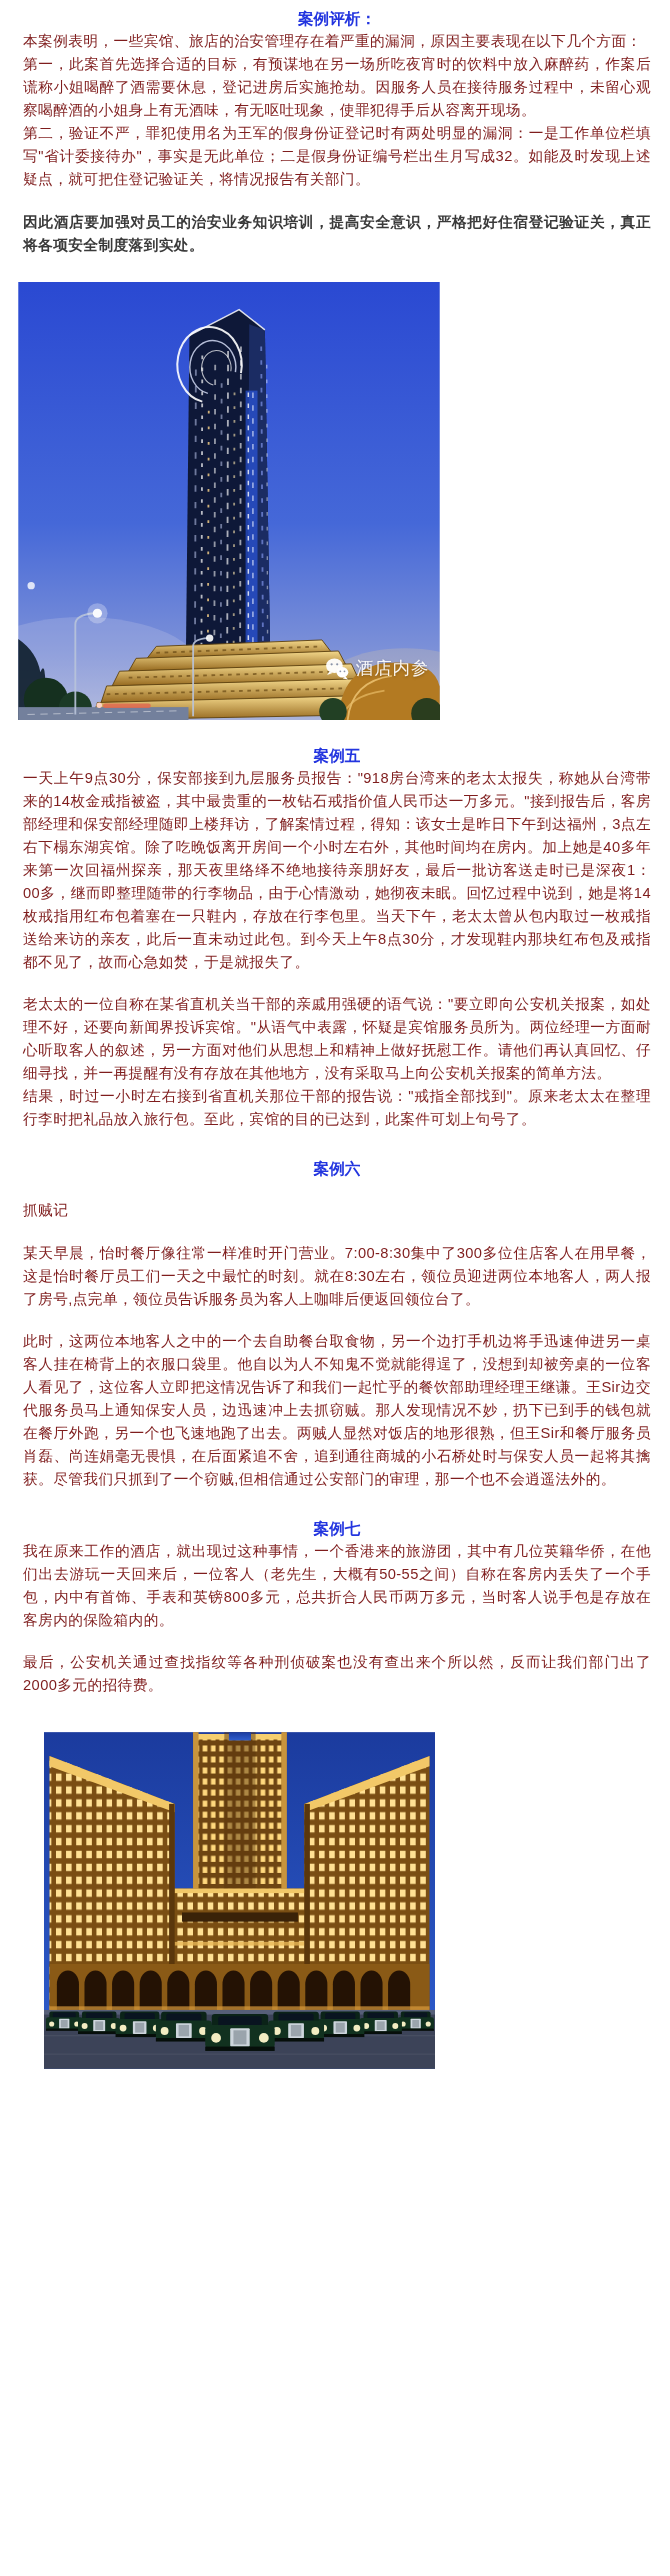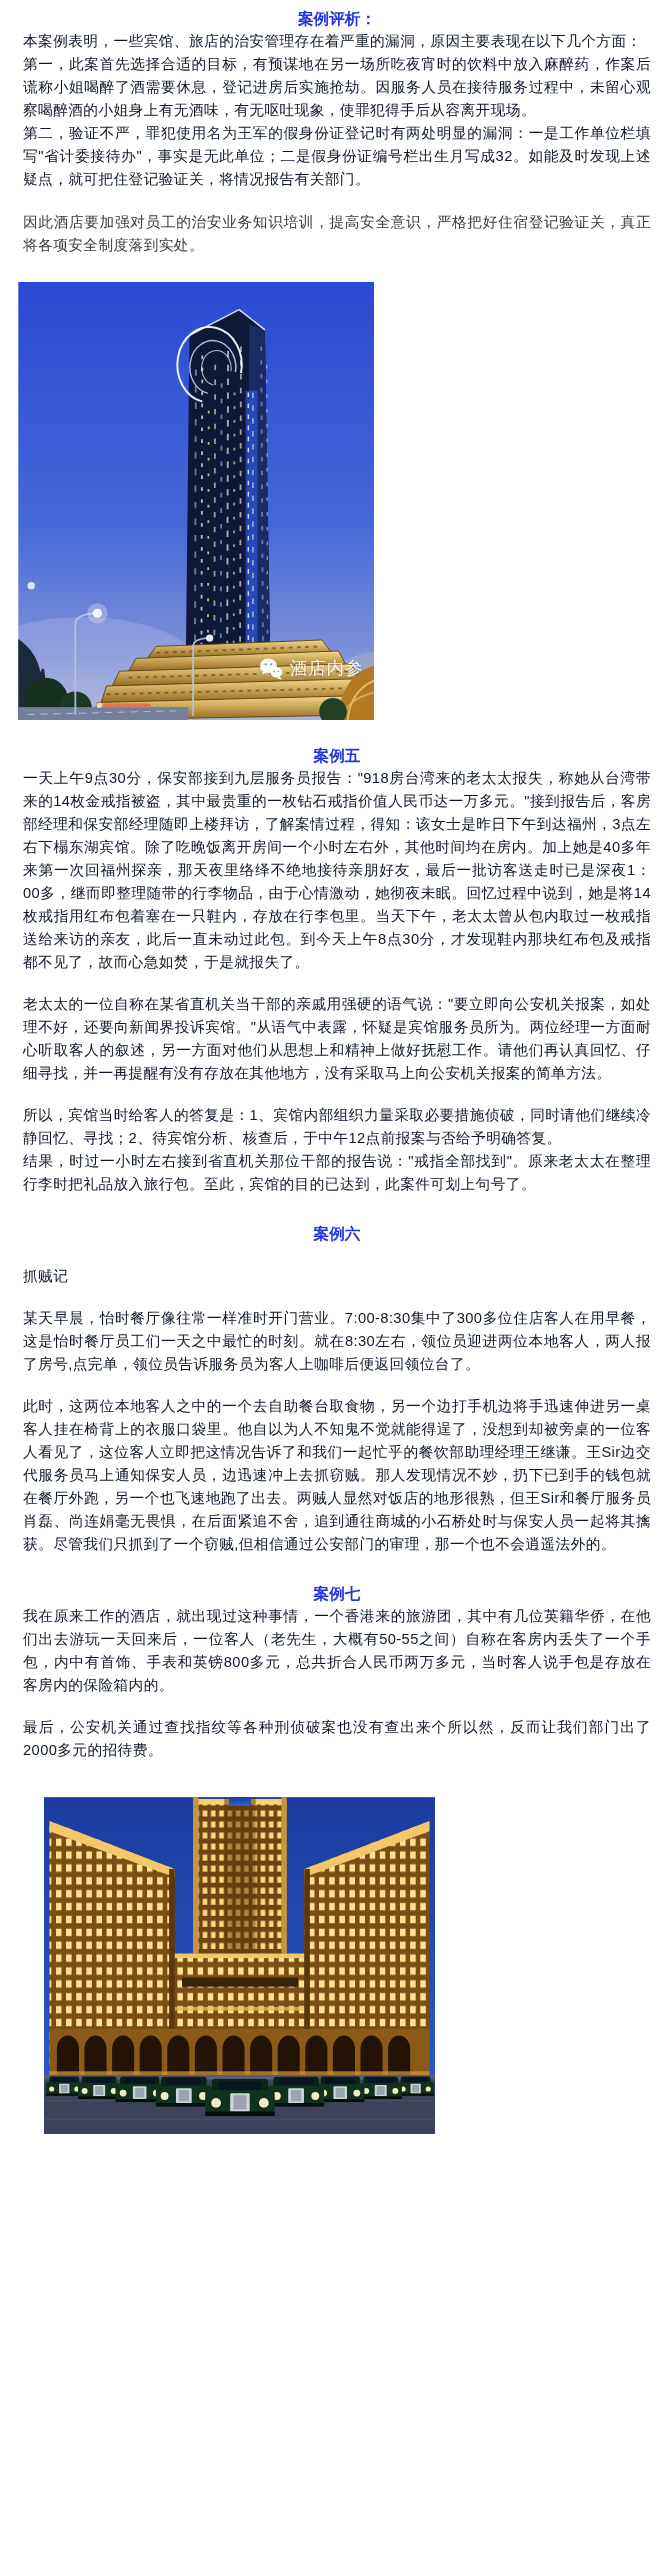--- a/index.html
+++ b/index.html
@@ -1,26 +1,26 @@
 <!DOCTYPE html>
 <html style="font-size:14.7px"><head>
 <meta charset="utf-8">
 <style>
   html,body { margin:0; padding:0; background:#ffffff; }
   body { width:671px; font-family:"Liberation Sans","DejaVu Sans",sans-serif; }
   .article { padding:7.4px 20px 13px 23px; width:628px; box-sizing:content-box; }
   .h { margin:0; font-size:15.6px; line-height:23px; font-weight:bold; color:#2335df;text-align:center; }
-  .b { margin:0; font-size:14.7px; line-height:23px; color:#0f172a; letter-spacing:0.4px;
+  .b { margin:0; font-size:14.7px; line-height:23px; color:#7f1d1d; letter-spacing:0.4px;
        text-align:justify; }
-  .bold { font-weight:normal; color:#3a3a3a; }
+  .bold { font-weight:bold; color:#3a3a3a; }
   .sp  { margin-top:19.3px; }
   .sp2 { margin-top:26px; }
   .fig { position:relative; overflow:hidden; }
   .fig svg { display:block; }
-  .fig1 { width:356px; height:438px; margin:25px 0 24px -4.6px; }
+  .fig1 { width:422px; height:438px; margin:25px 0 24px -4.6px; }
   .fig2 { width:391px; height:337px; margin:35px 0 0 21px; }
   .wm { position:absolute; display:flex; align-items:center; gap:6.4px;
         color:rgba(255,255,255,0.92); font-size:17.5px; letter-spacing:0.9px;
         text-shadow:0 0.9px 2.8px rgba(0,0,0,0.25); }
   .wm1 { right:11px; bottom:39px; }
   .wm .ic { width:25px; height:25px; }
 </style>
 </head>
 <body>
 
@@ -116,21 +116,20 @@
         <circle cx="23.5" cy="22" r="1.3" fill="#8a94a8"></circle>
           <circle cx="29.5" cy="22" r="1.3" fill="#8a94a8"></circle>
       </svg>
       <span>酒店内参</span>
     </div>
   </div>
 
   <h2 class="h">案例五</h2>
   <p class="b">一天上午9点30分，保安部接到九层服务员报告："918房台湾来的老太太报失，称她从台湾带来的14枚金戒指被盗，其中最贵重的一枚钻石戒指价值人民币达一万多元。"接到报告后，客房部经理和保安部经理随即上楼拜访，了解案情过程，得知：该女士是昨日下午到达福州，3点左右下榻东湖宾馆。除了吃晚饭离开房间一个小时左右外，其他时间均在房内。加上她是40多年来第一次回福州探亲，那天夜里络绎不绝地接待亲朋好友，最后一批访客送走时已是深夜1：00多，继而即整理随带的行李物品，由于心情激动，她彻夜未眠。回忆过程中说到，她是将14枚戒指用红布包着塞在一只鞋内，存放在行李包里。当天下午，老太太曾从包内取过一枚戒指送给来访的亲友，此后一直未动过此包。到今天上午8点30分，才发现鞋内那块红布包及戒指都不见了，故而心急如焚，于是就报失了。</p>
   <p class="b sp">老太太的一位自称在某省直机关当干部的亲戚用强硬的语气说："要立即向公安机关报案，如处理不好，还要向新闻界投诉宾馆。"从语气中表露，怀疑是宾馆服务员所为。两位经理一方面耐心听取客人的叙述，另一方面对他们从思想上和精神上做好抚慰工作。请他们再认真回忆、仔细寻找，并一再提醒有没有存放在其他地方，没有采取马上向公安机关报案的简单方法。</p>
-  <p class="b sp">所以，宾馆当时给客人的答复是：1、宾馆内部组织力量采取必要措施侦破，同时请他们继续冷静回忆、寻找；2、待宾馆分析、核查后，于中午12点前报案与否给予明确答复。</p>
   <p class="b">结果，时过一小时左右接到省直机关那位干部的报告说："戒指全部找到"。原来老太太在整理行李时把礼品放入旅行包。至此，宾馆的目的已达到，此案件可划上句号了。</p>
 
   <h2 class="h sp2">案例六</h2>
   <p class="b sp">抓贼记</p>
   <p class="b sp">某天早晨，怡时餐厅像往常一样准时开门营业。7:00-8:30集中了300多位住店客人在用早餐，这是怡时餐厅员工们一天之中最忙的时刻。就在8:30左右，领位员迎进两位本地客人，两人报了房号,点完单，领位员告诉服务员为客人上咖啡后便返回领位台了。</p>
   <p class="b sp">此时，这两位本地客人之中的一个去自助餐台取食物，另一个边打手机边将手迅速伸进另一桌客人挂在椅背上的衣服口袋里。他自以为人不知鬼不觉就能得逞了，没想到却被旁桌的一位客人看见了，这位客人立即把这情况告诉了和我们一起忙乎的餐饮部助理经理王继谦。王Sir边交代服务员马上通知保安人员，边迅速冲上去抓窃贼。那人发现情况不妙，扔下已到手的钱包就在餐厅外跑，另一个也飞速地跑了出去。两贼人显然对饭店的地形很熟，但王Sir和餐厅服务员肖磊、尚连娟毫无畏惧，在后面紧追不舍，追到通往商城的小石桥处时与保安人员一起将其擒获。尽管我们只抓到了一个窃贼,但相信通过公安部门的审理，那一个也不会逍遥法外的。</p>
 
   <h2 class="h sp2">案例七</h2>
   <p class="b">我在原来工作的酒店，就出现过这种事情，一个香港来的旅游团，其中有几位英籍华侨，在他们出去游玩一天回来后，一位客人（老先生，大概有50-55之间）自称在客房内丢失了一个手包，内中有首饰、手表和英镑800多元，总共折合人民币两万多元，当时客人说手包是存放在客房内的保险箱内的。</p>
   <p class="b sp">最后，公安机关通过查找指纹等各种刑侦破案也没有查出来个所以然，反而让我们部门出了2000多元的招待费。</p>

